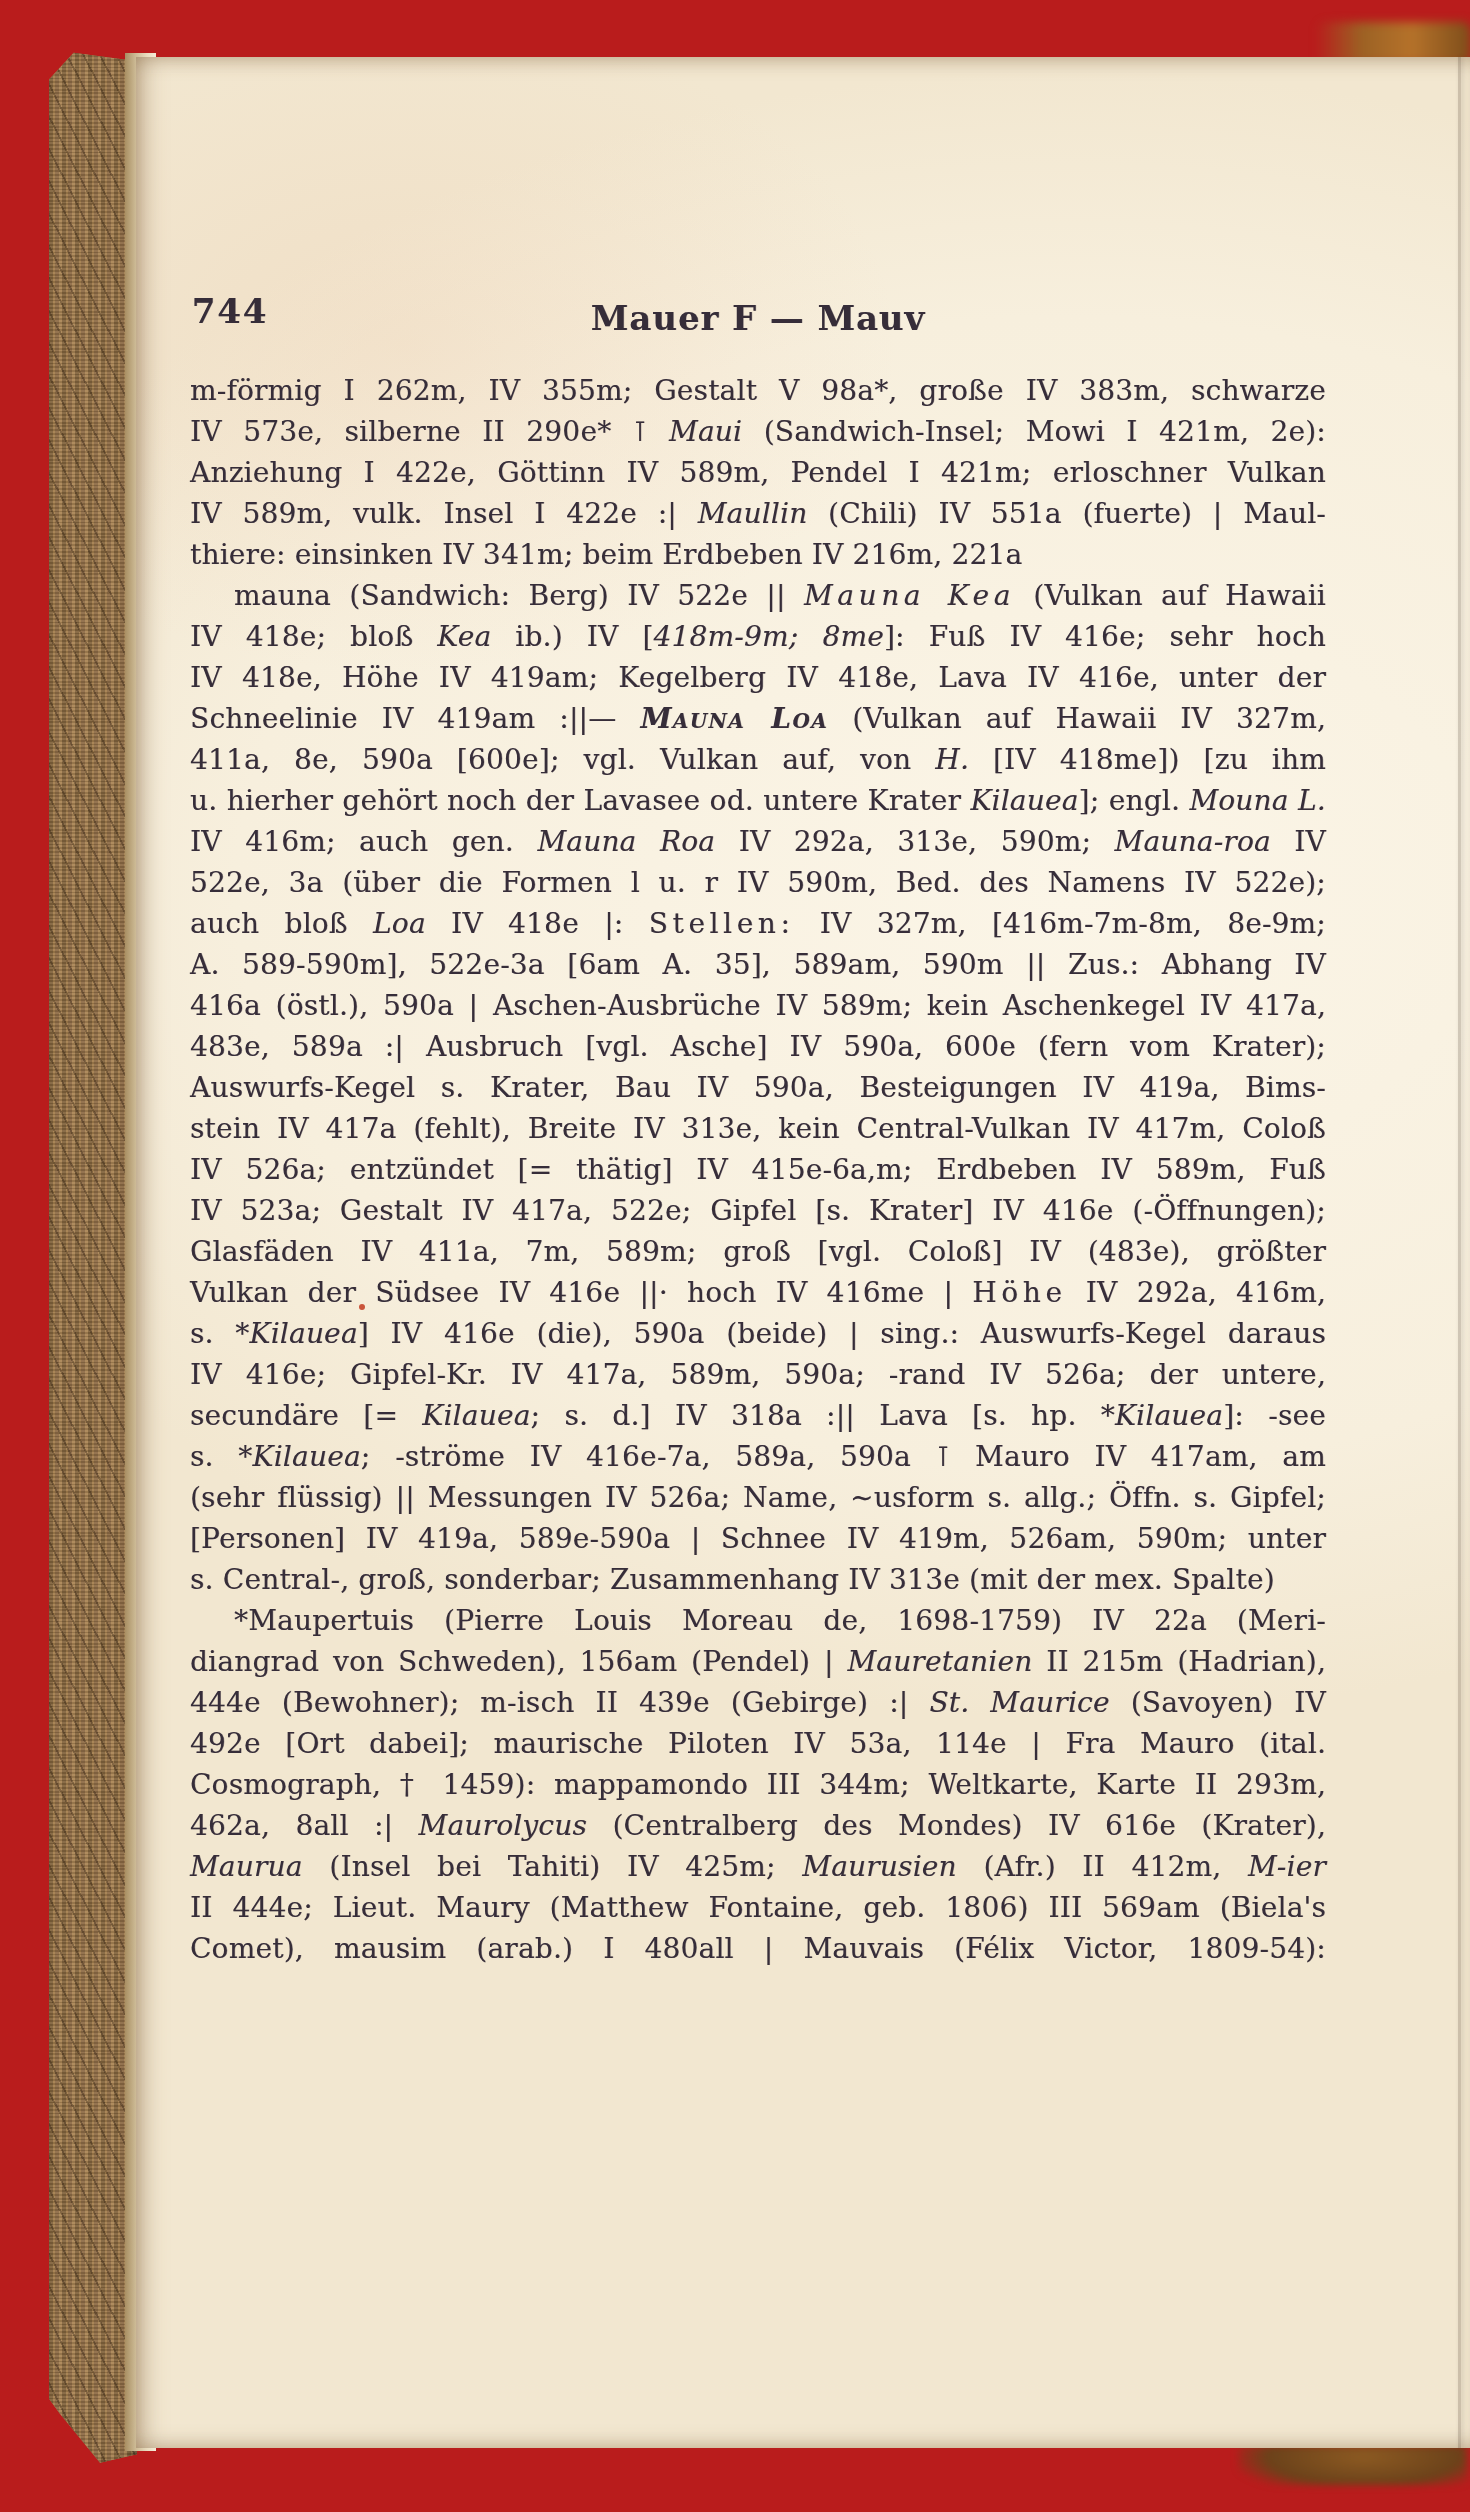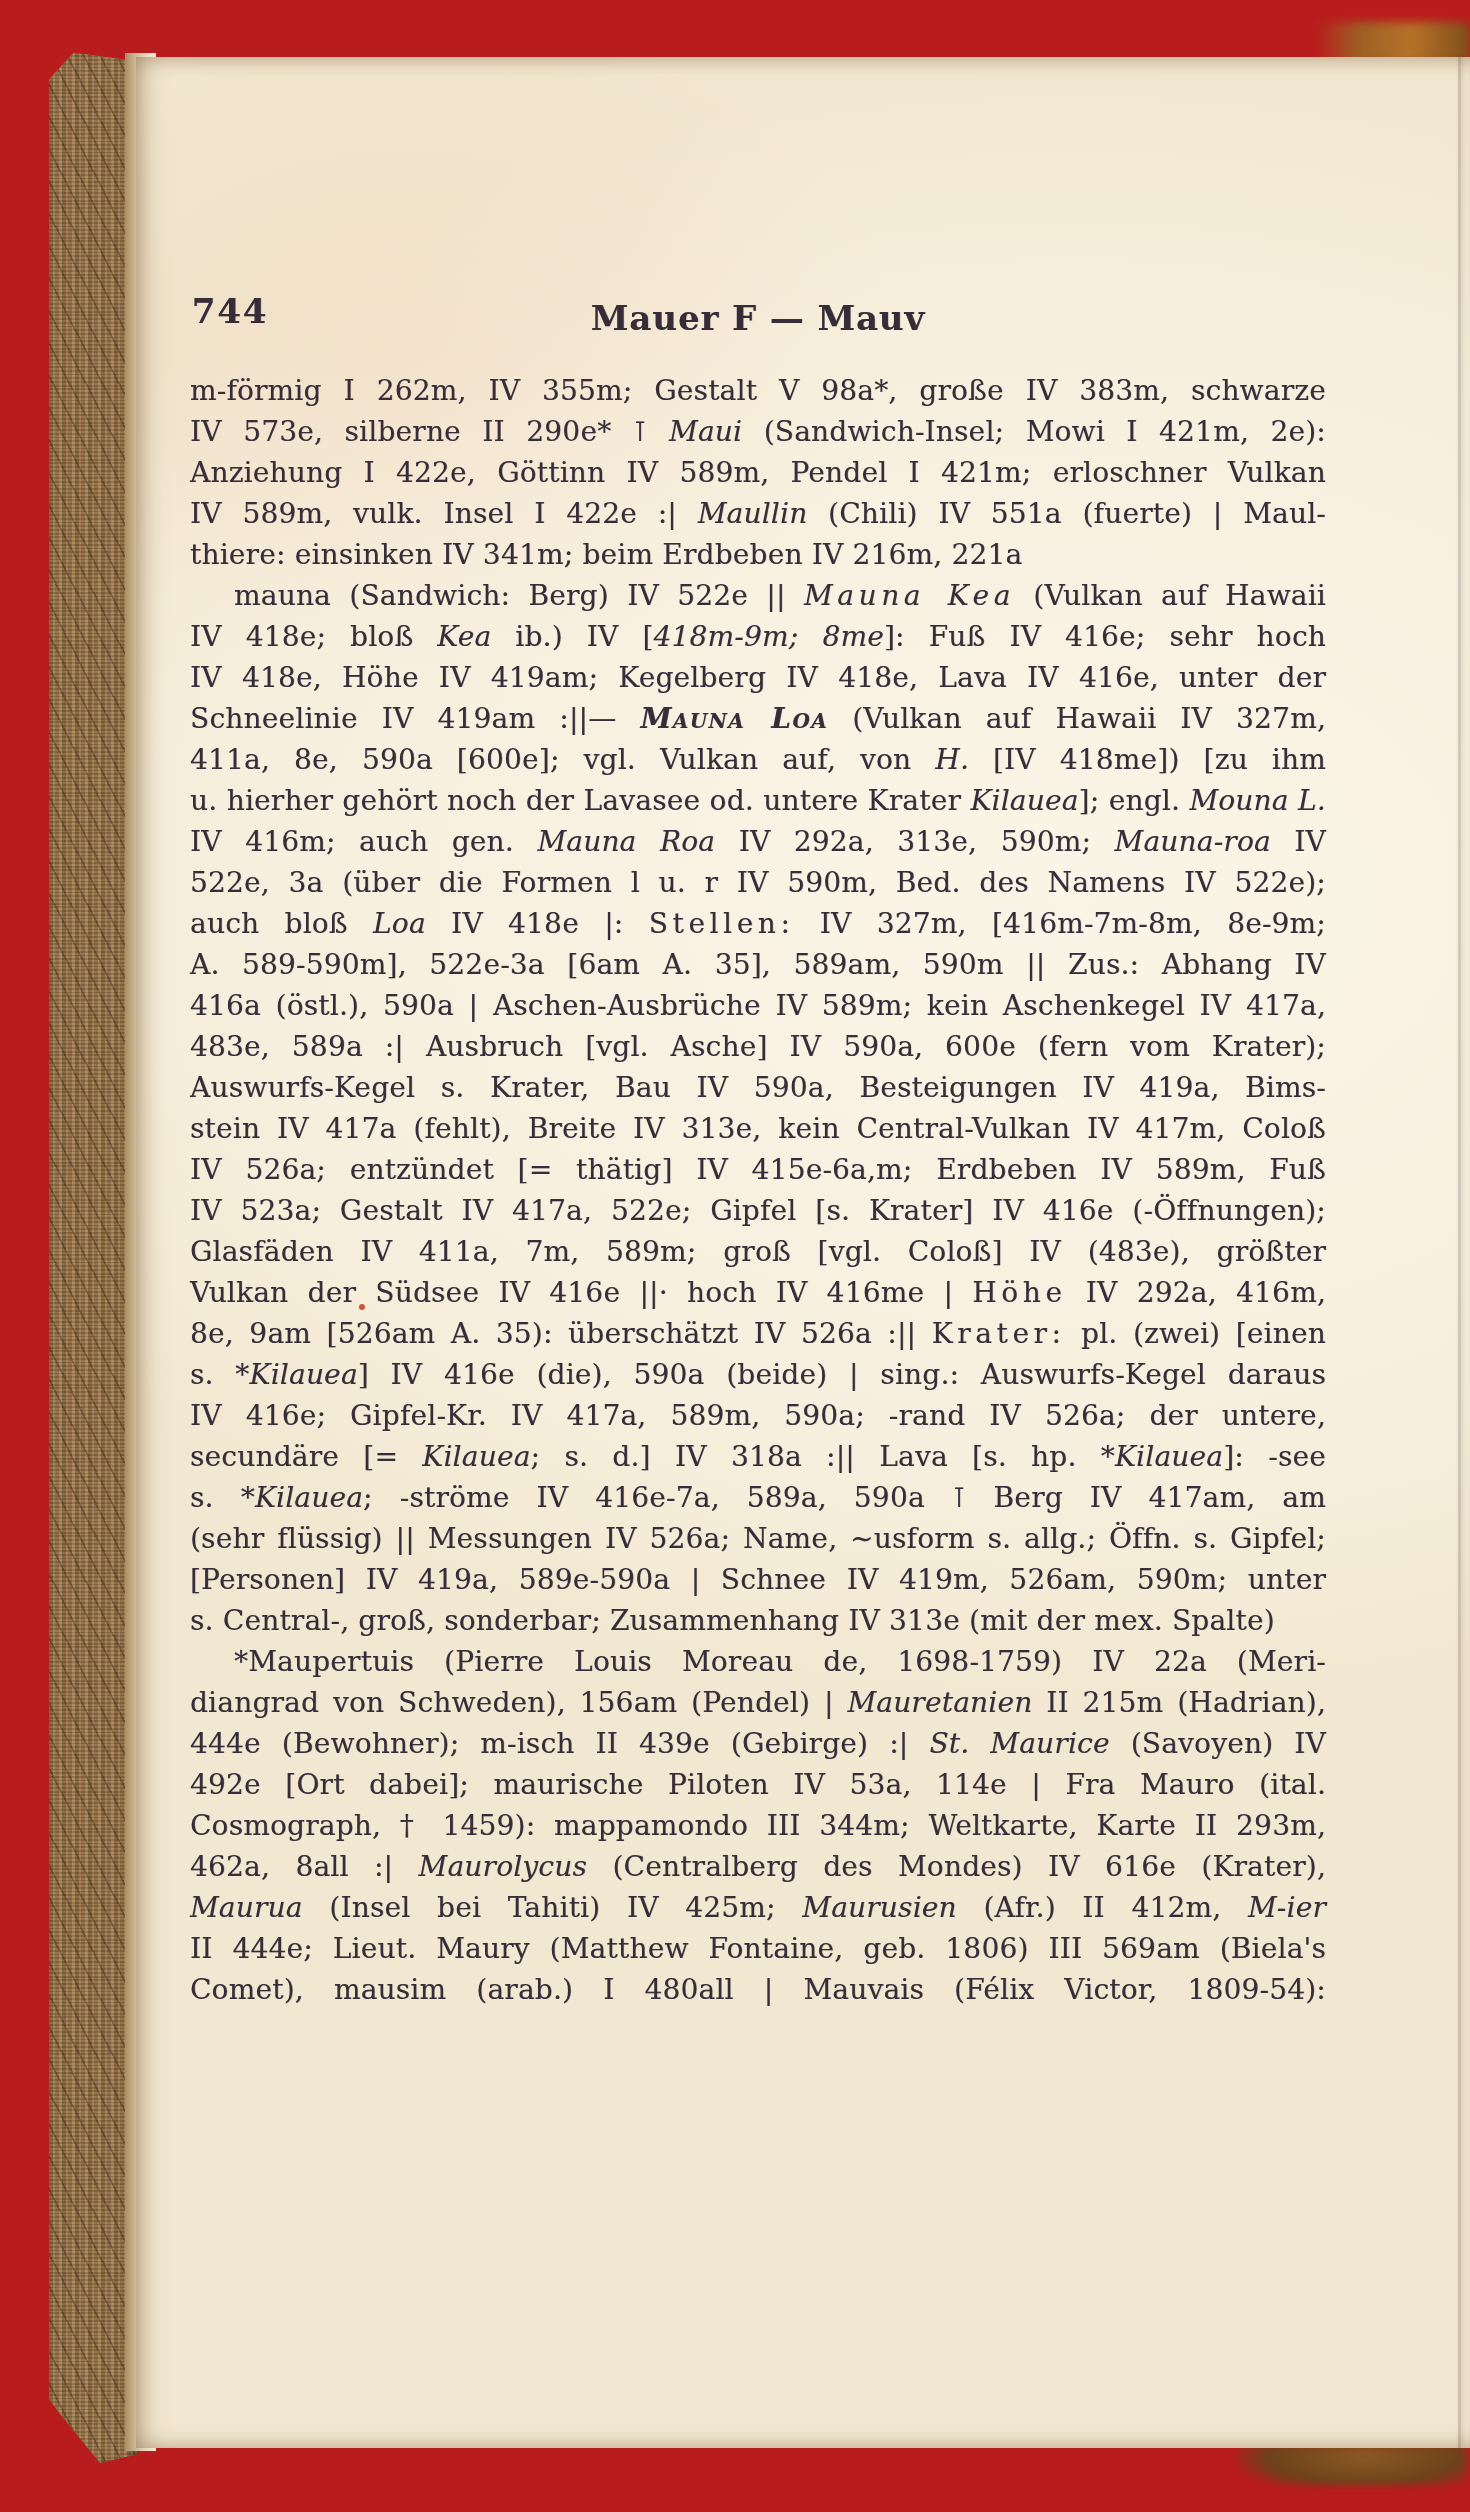--- a/index.html
+++ b/index.html
@@ -102,25 +102,24 @@
           <div class="line"><span>auch bloß </span><span class="s-i">Loa</span><span> IV 418e |: </span><span class="s-g">Stellen:</span><span> IV 327m, [416m-7m-8m, 8e-9m;</span></div>
           <div class="line"><span>A. 589-590m], 522e-3a [6am A. 35], 589am, 590m || Zus.: Abhang IV</span></div>
           <div class="line"><span>416a (östl.), 590a | Aschen-Ausbrüche IV 589m; kein Aschenkegel IV 417a,</span></div>
           <div class="line"><span>483e, 589a :| Ausbruch [vgl. Asche] IV 590a, 600e (fern vom Krater);</span></div>
           <div class="line"><span>Auswurfs-Kegel s. Krater, Bau IV 590a, Besteigungen IV 419a, Bims-</span></div>
           <div class="line"><span>stein IV 417a (fehlt), Breite IV 313e, kein Central-Vulkan IV 417m, Coloß</span></div>
           <div class="line"><span>IV 526a; entzündet [= thätig] IV 415e-6a,m; Erdbeben IV 589m, Fuß</span></div>
           <div class="line"><span>IV 523a; Gestalt IV 417a, 522e; Gipfel [s. Krater] IV 416e (-Öffnungen);</span></div>
           <div class="line"><span>Glasfäden IV 411a, 7m, 589m; groß [vgl. Coloß] IV (483e), größter</span></div>
           <div class="line"><span>Vulkan der Südsee IV 416e ||· hoch IV 416me | </span><span class="s-g">Höhe</span><span> IV 292a, 416m,</span></div>
-          <div class="line"><span>8e, 9am [526am A. 35): überschätzt IV 526a :|| </span><span class="s-g">Krater:</span><span> pl. (zwei) [einen</span></div>
           <div class="line"><span>s. *</span><span class="s-i">Kilauea</span><span>] IV 416e (die), 590a (beide) | sing.: Auswurfs-Kegel daraus</span></div>
           <div class="line"><span>IV 416e; Gipfel-Kr. IV 417a, 589m, 590a; -rand IV 526a; der untere,</span></div>
           <div class="line"><span>secundäre [= </span><span class="s-i">Kilauea</span><span>; s. d.] IV 318a :|| Lava [s. hp. *</span><span class="s-i">Kilauea</span><span>]: -see</span></div>
-          <div class="line"><span>s. *</span><span class="s-i">Kilauea</span><span>; -ströme IV 416e-7a, 589a, 590a ⊺ Berg IV 417am, am</span></div>
+          <div class="line"><span>s. *</span><span class="s-i">Kilauea</span><span>; -ströme IV 416e-7a, 589a, 590a ⊺ Mauro IV 417am, am</span></div>
           <div class="line"><span>(sehr flüssig) || Messungen IV 526a; Name, ∼usform s. allg.; Öffn. s. Gipfel;</span></div>
           <div class="line"><span>[Personen] IV 419a, 589e-590a | Schnee IV 419m, 526am, 590m; unter</span></div>
           <div class="line left"><span>s. Central-, groß, sonderbar; Zusammenhang IV 313e (mit der mex. Spalte)</span></div>
         </div>
         <div class="para indent">
           <div class="line"><span>*Maupertuis (Pierre Louis Moreau de, 1698-1759) IV 22a (Meri-</span></div>
           <div class="line"><span>diangrad von Schweden), 156am (Pendel) | </span><span class="s-i">Mauretanien</span><span> II 215m (Hadrian),</span></div>
           <div class="line"><span>444e (Bewohner); m-isch II 439e (Gebirge) :| </span><span class="s-i">St. Maurice</span><span> (Savoyen) IV</span></div>
           <div class="line"><span>492e [Ort dabei]; maurische Piloten IV 53a, 114e | Fra Mauro (ital.</span></div>
           <div class="line"><span>Cosmograph, † 1459): mappamondo III 344m; Weltkarte, Karte II 293m,</span></div>

